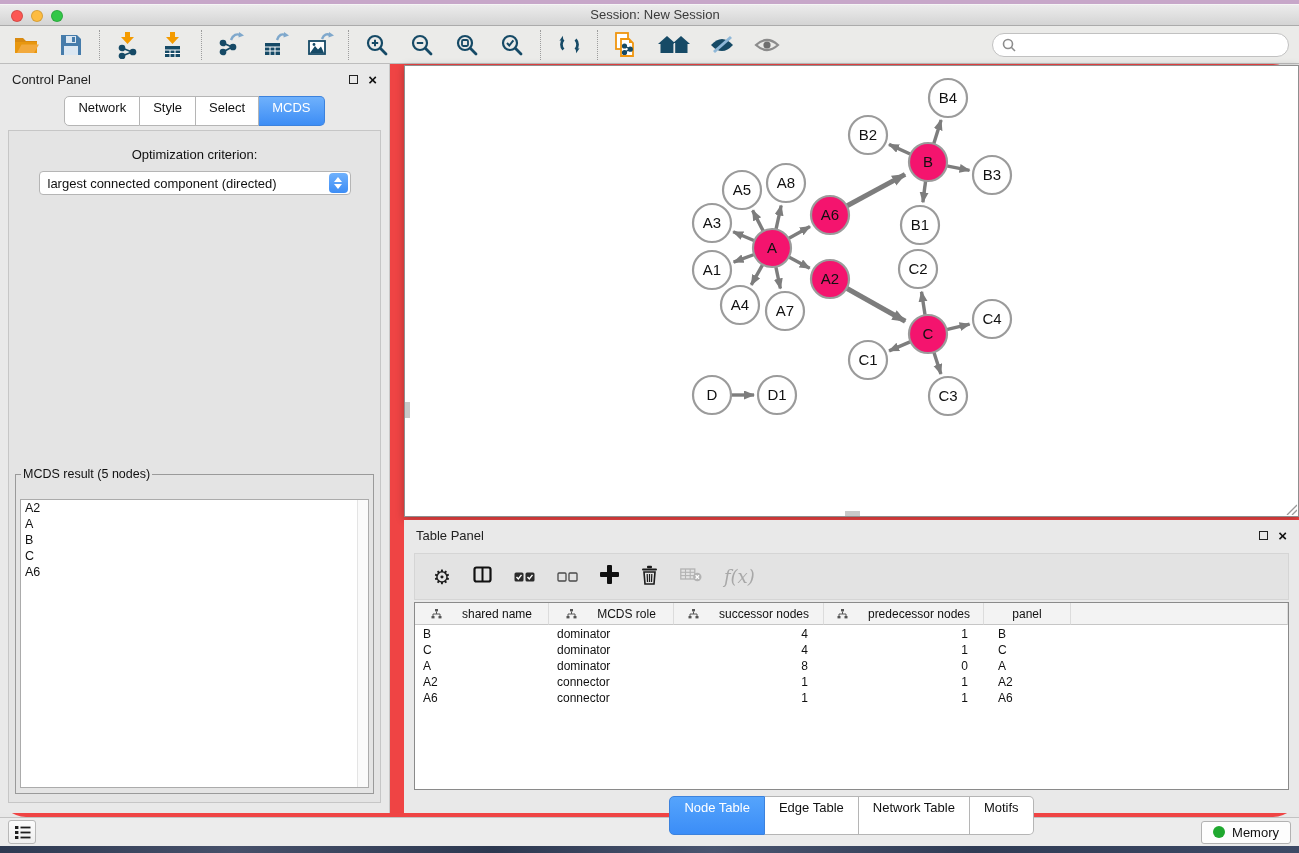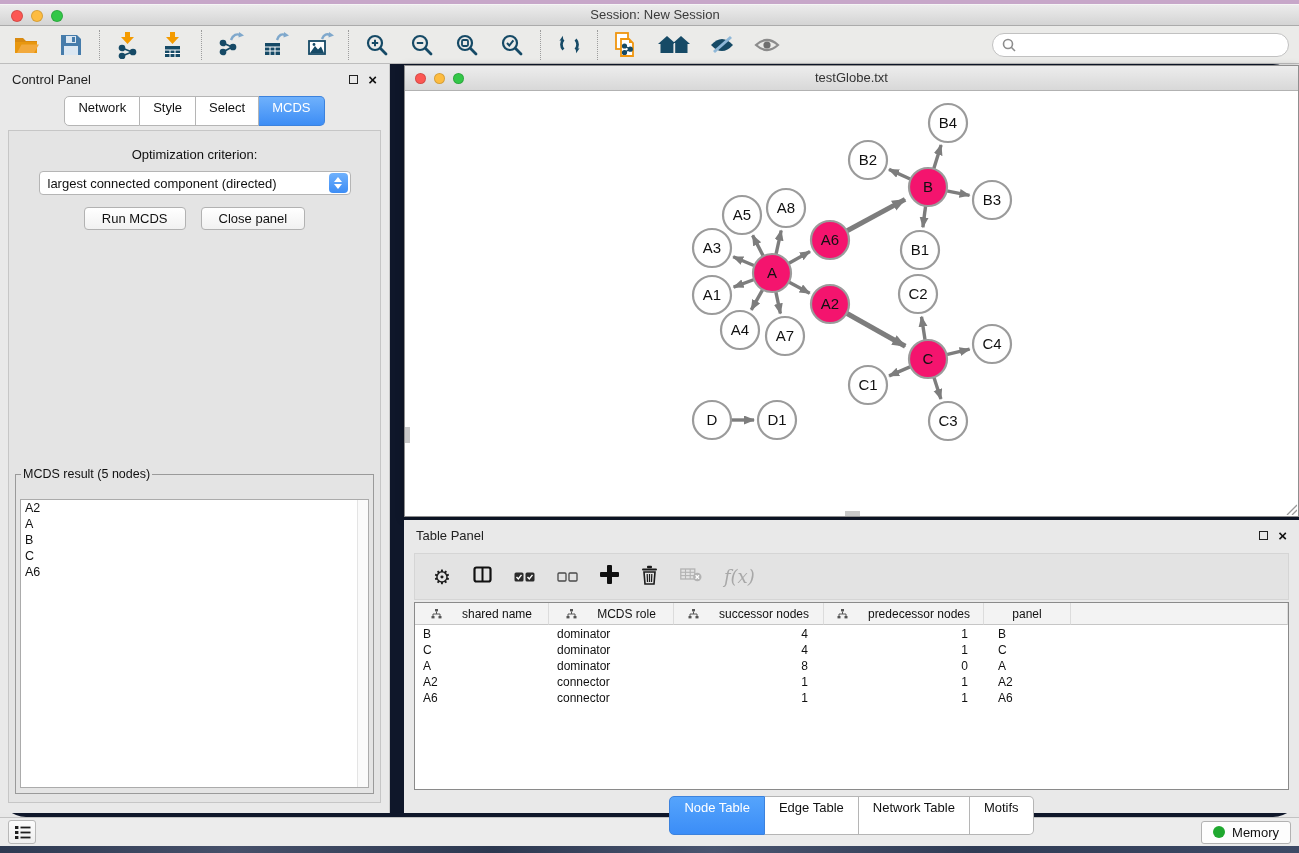--- a/index.html
+++ b/index.html
@@ -23,21 +23,21 @@
   .toolbar { height:38px; background:#ebebe9; border-bottom:1px solid #bdbdbd; display:flex;
     align-items:center; padding:0 10px; flex:0 0 auto; }
   .tgroup { display:flex; align-items:center; gap:17px; padding:0 14px; }
   .tbtn { width:28px; height:28px; display:flex; align-items:center; justify-content:center; }
   .tsep { border-left:1px dotted #9d9d9d; height:30px; }
   .searchbox { margin-left:auto; width:297px; height:24px; background:#fff; border:1px solid #c1c1c1;
     border-radius:12px; display:flex; align-items:center; padding:0 9px; gap:6px; }
   .searchbox input { border:none; outline:none; flex:1; font-size:12px; background:transparent; }
 
   
-  .main { flex:1; position:relative; background:#0f172a;border-radius:26px; }
+  .main { flex:1; position:relative; background:#ef4444;border-radius:26px; }
 
   
   .control-panel { position:absolute; left:0; top:0; width:390px; bottom:4px; background:#e9e9e9;
     border-right:1px solid #c9c9c9; }
   .panel-header { height:30px; display:flex; align-items:center; padding:0 12px; font-size:13px; color:#222; }
   .panel-header .spacer { flex:1; }
   .win-float { width:9px; height:9px; border:1.5px solid #222; display:inline-block; margin-right:10px; }
   .win-close { font-size:15px; font-weight:bold; color:#111; line-height:9px; }
   .cp-tabs { display:flex; justify-content:center; margin-top:2px; position:relative; z-index:2; }
   .cp-tab { height:30px; line-height:21px; padding:0 13px; background:#fff; border:1px solid #b5b5b5;
@@ -318,47 +318,35 @@
       </div>
       <div class="cp-content">
         <div class="opt-label">Optimization criterion:</div>
         <div class="criterion">
           <span class="val">largest connected component (directed)</span>
           <span class="stepper">
               <span class="tri-up"></span>
               <span class="tri-down"></span>
             </span>
         </div>
-        <div class="btn-row">
-          <button class="mac-btn">Run MCDS</button>
-          <button class="mac-btn">Close panel</button>
-        </div>
         <fieldset class="result-fieldset">
           <legend>MCDS result (5 nodes)</legend>
           <div class="result-list">
             <div class="result-scroll"></div>
           <div class="result-item">A2</div>
               <div class="result-item">A</div>
               <div class="result-item">B</div>
               <div class="result-item">C</div>
               <div class="result-item">A6</div>
             </div>
         </fieldset>
       </div>
     </div>
 
     <div class="network-frame">
-      <div class="net-titlebar">
-        <div class="net-lights">
-          <span class="light red"></span>
-          <span class="light yellow"></span>
-          <span class="light green"></span>
-        </div>
-        <span>testGlobe.txt</span>
-      </div>
       <div class="net-canvas">
         <svg class="graph" id="graph-svg" width="893" height="425" viewBox="0 0 893 425">
             <defs>
               <marker id="arrow" markerWidth="12" markerHeight="10" refX="10" refY="4.5" orient="auto" markerUnits="userSpaceOnUse">
                 <path d="M0,0 L11,4.5 L0,9 Z" fill="#7D7D7D"></path>
               </marker>
               <marker id="arrowT" markerWidth="16" markerHeight="13" refX="13" refY="5.5" orient="auto" markerUnits="userSpaceOnUse">
                 <path d="M0,0 L14,5.5 L0,11 Z" fill="#7D7D7D"></path>
               </marker>
             </defs>

